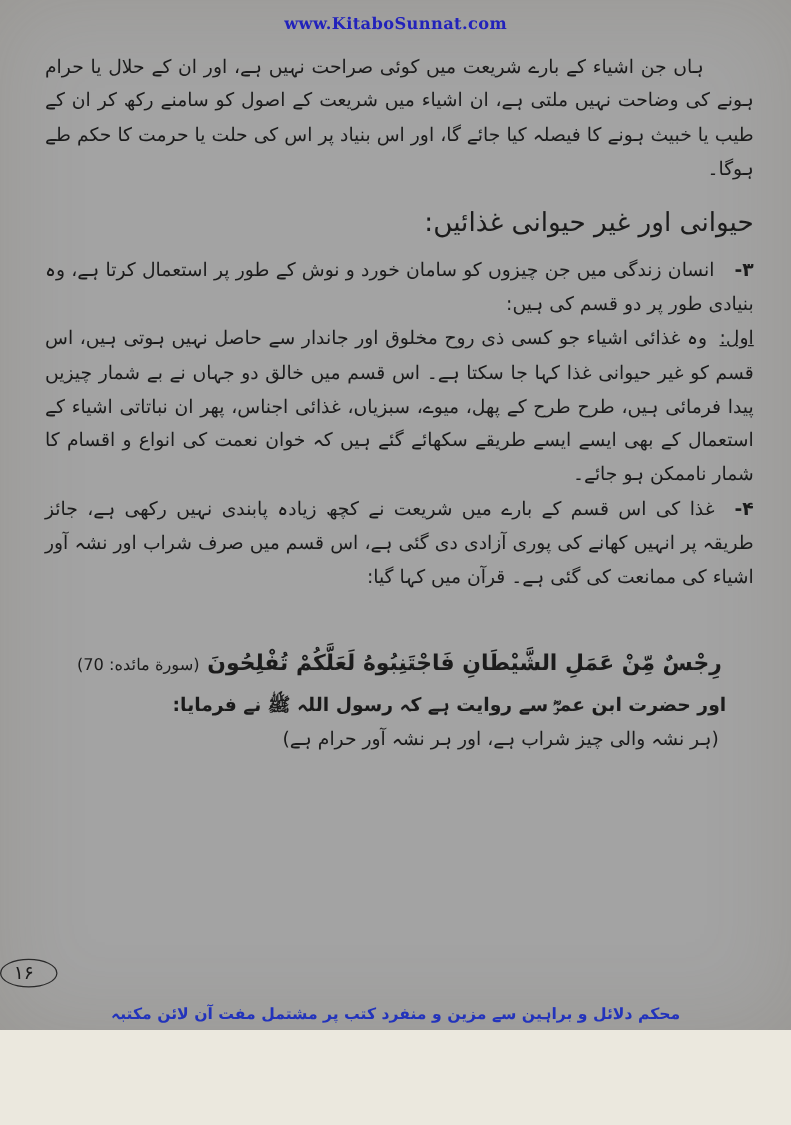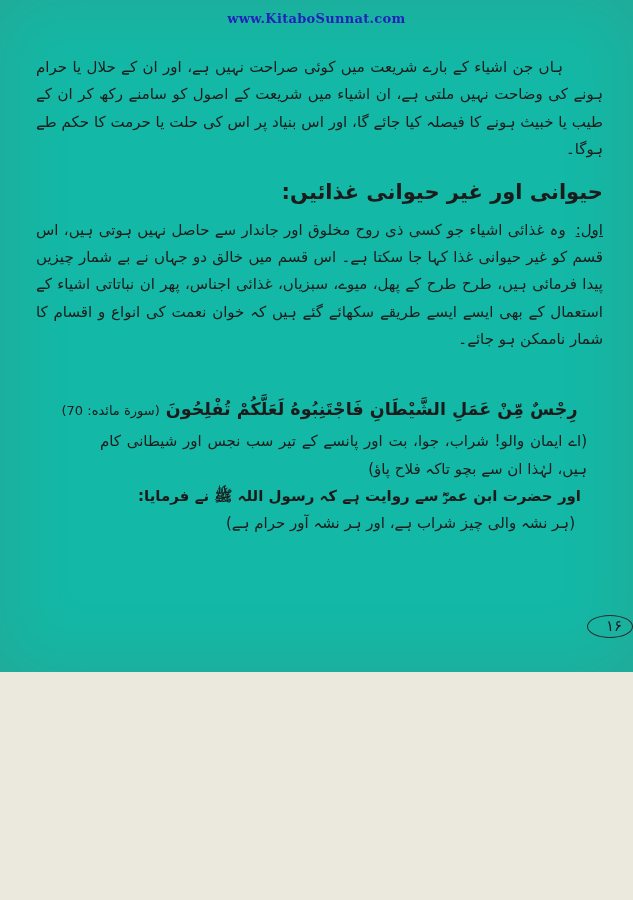--- a/index.html
+++ b/index.html
@@ -2,23 +2,23 @@
 <html lang="ur" dir="rtl"><head>
 <meta charset="utf-8">
 <style>
   * { box-sizing: border-box; }
   html, body { margin: 0; padding: 0; }
   body { background: #ebe8de; font-family: "DejaVu Sans", sans-serif; }
 
   .page {
     position: relative;
     width: 633px;
-    height: 672px;
+    height: 824px;
     margin: 0 auto;
-    background: #14b8a6;
+    background: #a3a3a3;
     color: #1b1b1b;
     overflow: hidden;
     box-shadow: inset 0 0 70px rgba(110,100,80,0.18);
   }
 
   .header {
     position: absolute;
     top: 8px; left: 0; right: 0;
     text-align: center;
     direction: ltr;
@@ -27,34 +27,34 @@
     font-family: "DejaVu Serif", serif;
     font-size: 13px;
     font-weight: bold;
     color: #2222bb;
     letter-spacing: 0.3px;
     cursor: pointer;
   }
 
   .content {
     position: absolute;
-    top: 48px; right: 0; left: 0;
+    top: 34px; right: 0; left: 0;
     padding: 6px 30px 0 36px;
     direction: rtl;
     font-size: 15px;
     line-height: 1.82;
     text-align: justify;
   }
   .content p { margin: 0; }
 
   .indent { text-indent: 40px; }
 
   .heading {
     font-size: 21px;
-    font-weight: bold;
+    font-weight: normal;
     margin: 14px 0 8px;
     text-align: right;
     line-height: 1.5;
   }
 
   .marker { font-weight: bold; margin-left: 16px; white-space: nowrap; }
   .label  { margin-left: 10px; text-decoration: underline; }
 
   .quran {
     font-weight: bold;
@@ -77,21 +77,21 @@
     word-spacing: 10px;
     margin: 4px 0 2px;
   }
   .hadith .src { font-size: 12.5px; font-weight: normal; word-spacing: normal; }
 
   .hadith-trans { padding-right: 28px; }
 
   .pagenum-wrap {
     position: absolute;
     bottom: 34px; left: 0; right: 0;
-    text-align: right;
+    text-align: left;
   }
   .pagenum {
     display: inline-block;
     min-width: 46px;
     padding: 1px 10px 2px;
     border: 1.6px solid #2a2a2a;
     border-radius: 50%;
     font-size: 15px;
     color: #1b1b1b;
   }
@@ -114,39 +114,47 @@
   <div class="header">
     <span class="site-url">www.KitaboSunnat.com</span>
   </div>
 
   <div class="content">
 
     <p class="indent">ہاں جن اشیاء کے بارے شریعت میں کوئی صراحت نہیں ہے، اور ان کے حلال یا حرام ہونے کی وضاحت نہیں ملتی ہے، ان اشیاء میں شریعت کے اصول کو سامنے رکھ کر ان کے طیب یا خبیث ہونے کا فیصلہ کیا جائے گا، اور اس بنیاد پر اس کی حلت یا حرمت کا حکم طے ہوگا۔</p>
 
     <h2 class="heading">حیوانی اور غیر حیوانی غذائیں:</h2>
 
+    <p>
+      <span class="marker">۳-</span><span>انسان زندگی میں جن چیزوں کو سامان خورد و نوش کے طور پر استعمال کرتا ہے، وہ بنیادی طور پر دو قسم کی ہیں:</span>
+    </p>
 
     <p>
       <span class="label">اول:</span><span>وہ غذائی اشیاء جو کسی ذی روح مخلوق اور جاندار سے حاصل نہیں ہوتی ہیں، اس قسم کو غیر حیوانی غذا کہا جا سکتا ہے۔ اس قسم میں خالق دو جہاں نے بے شمار چیزیں پیدا فرمائی ہیں، طرح طرح کے پھل، میوے، سبزیاں، غذائی اجناس، پھر ان نباتاتی اشیاء کے استعمال کے بھی ایسے ایسے طریقے سکھائے گئے ہیں کہ خوان نعمت کی انواع و اقسام کا شمار ناممکن ہو جائے۔</span>
     </p>
 
+    <p>
+      <span class="marker">۴-</span><span>غذا کی اس قسم کے بارے میں شریعت نے کچھ زیادہ پابندی نہیں رکھی ہے، جائز طریقہ پر انہیں کھانے کی پوری آزادی دی گئی ہے، اس قسم میں صرف شراب اور نشہ آور اشیاء کی ممانعت کی گئی ہے۔ قرآن میں کہا گیا:</span>
+    </p>
 
     <p class="quran">
       <br>
       <span>رِجْسٌ مِّنْ عَمَلِ الشَّيْطَانِ فَاجْتَنِبُوهُ لَعَلَّكُمْ تُفْلِحُونَ</span>
       <span class="ref">(سورة مائده: 70)</span>
     </p>
 
-    <p class="trans">(اے ایمان والو! شراب، جوا، بت اور پانسے کے تیر سب نجس اور شیطانی کام ہیں، لہٰذا ان سے بچو تاکہ فلاح پاؤ)</p>
 
     <p class="hadith-intro">اور حضرت ابن عمرؓ سے روایت ہے کہ رسول اللہ ﷺ نے فرمایا:</p>
 
 
     <p class="hadith-trans">(ہر نشہ والی چیز شراب ہے، اور ہر نشہ آور حرام ہے)</p>
 
   </div>
 
   <div class="pagenum-wrap">
     <span class="pagenum">۱۶</span>
   </div>
 
+  <div class="footer">
+    <span>محکم دلائل و براہین سے مزین و منفرد کتب پر مشتمل مفت آن لائن مکتبہ</span>
+  </div>
 
 </div>
 
 </body></html>

